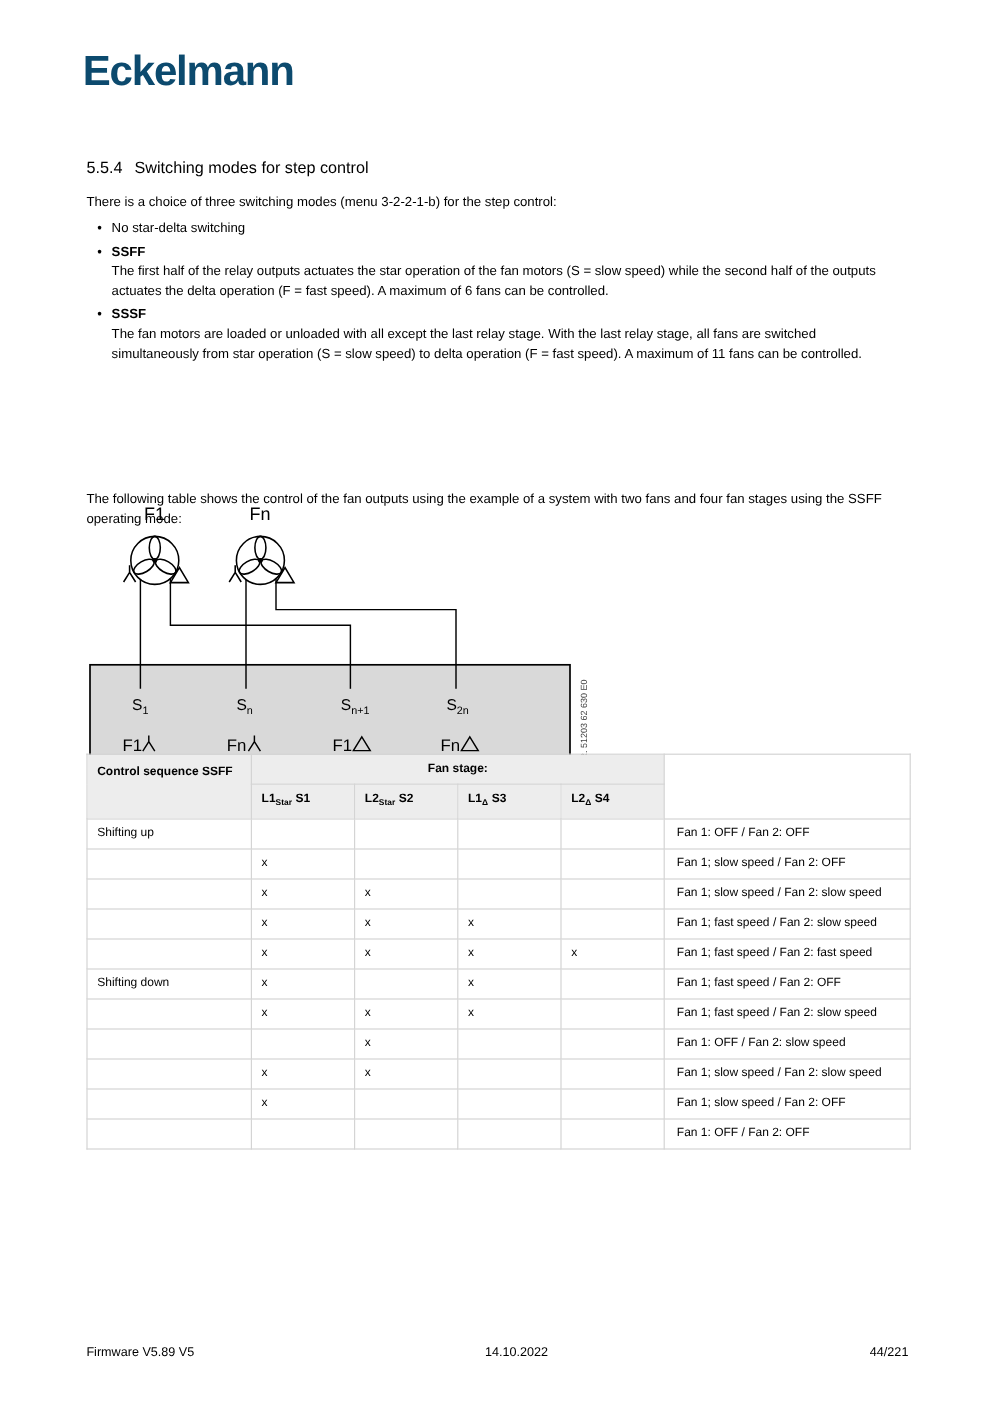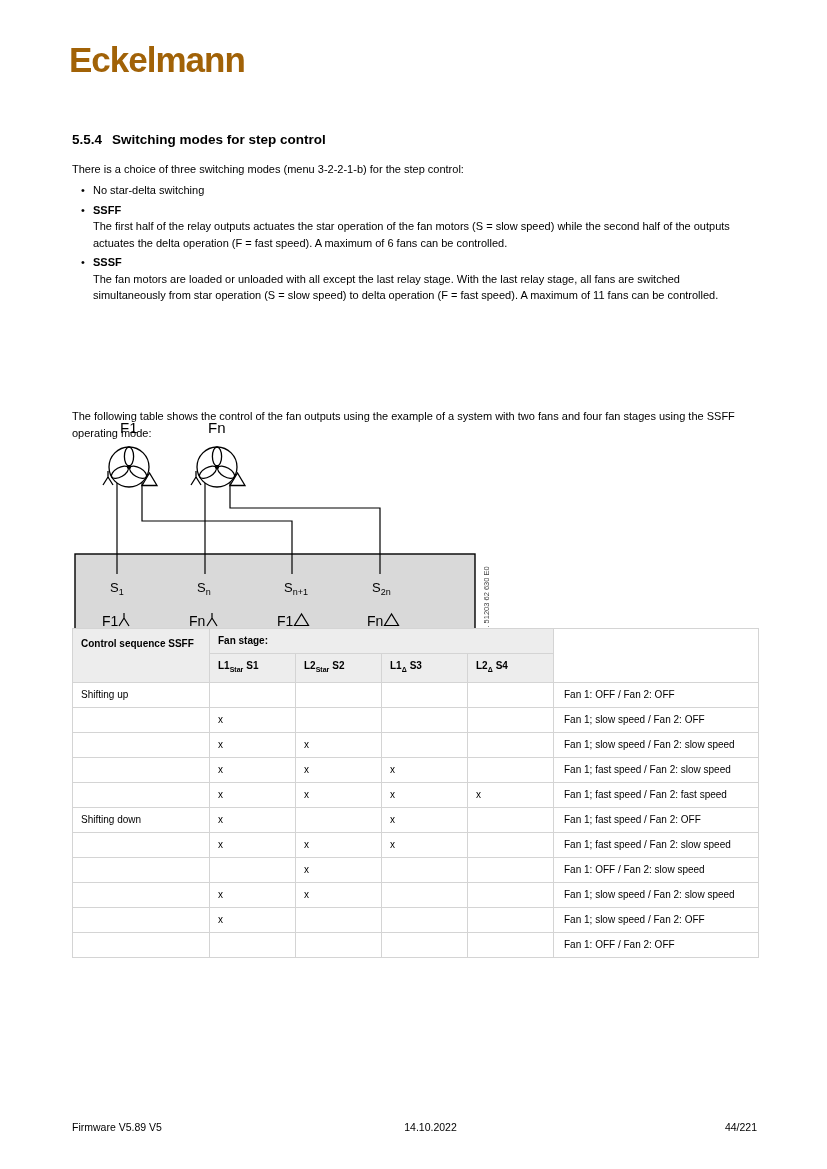--- a/index.html
+++ b/index.html
@@ -13,29 +13,29 @@
     overflow: hidden;
   }
 
   
   .logo {
     position: absolute;
     top: 40px; left: 69px;
     font-size: 35px;
     font-weight: bold;
     letter-spacing: -1px;
-    color: #a16207;
+    color: #0c4a6e;
   }
 
   
   .heading {
     position: absolute;
     top: 132px; left: 72px;
     font-size: 13.5px;
-    font-weight: bold;
+    font-weight: normal;
     white-space: nowrap;
   }
   .heading .sec-no { margin-right: 10px; }
 
   
   .para {
     position: absolute;
     left: 72px;
     font-size: 11px;
     line-height: 16.5px;
@@ -77,21 +77,21 @@
     padding: 6px 8px;
     text-align: left;
     font-weight: normal;
     vertical-align: middle;
     line-height: 12px;
     overflow: hidden;
     white-space: nowrap;
   }
   .seq-table thead th { background: #ededed; font-weight: bold; }
   .seq-table thead th.corner { vertical-align: top; padding-top: 9px; }
-  .seq-table thead th.group-h { }
+  .seq-table thead th.group-h { text-align: center; }
   .seq-table thead th.result-h { background: #ffffff; }
   .seq-table sub { font-size: 7px; }
   .seq-table .rest { margin-left: 3px; }
   .seq-table td.result { padding-left: 10px; }
 
   
   .footer {
     position: absolute;
     top: 1121px; left: 72px; right: 70px;
     font-size: 10.5px;

